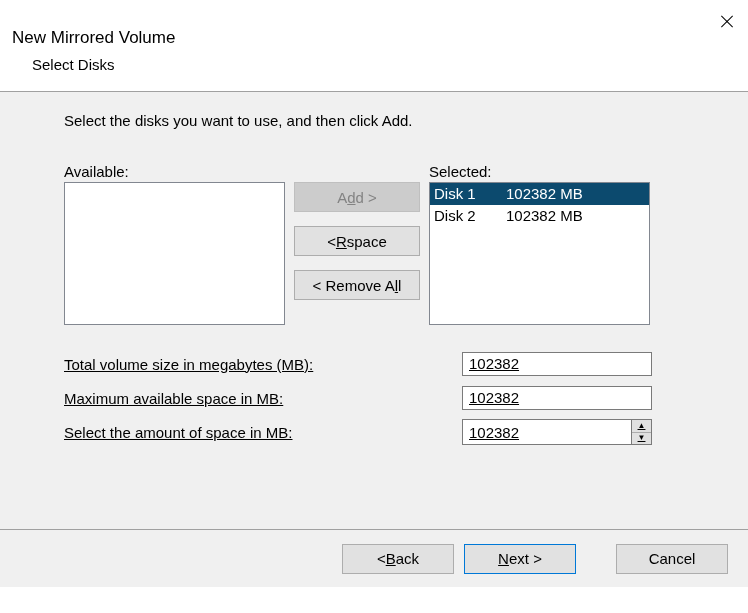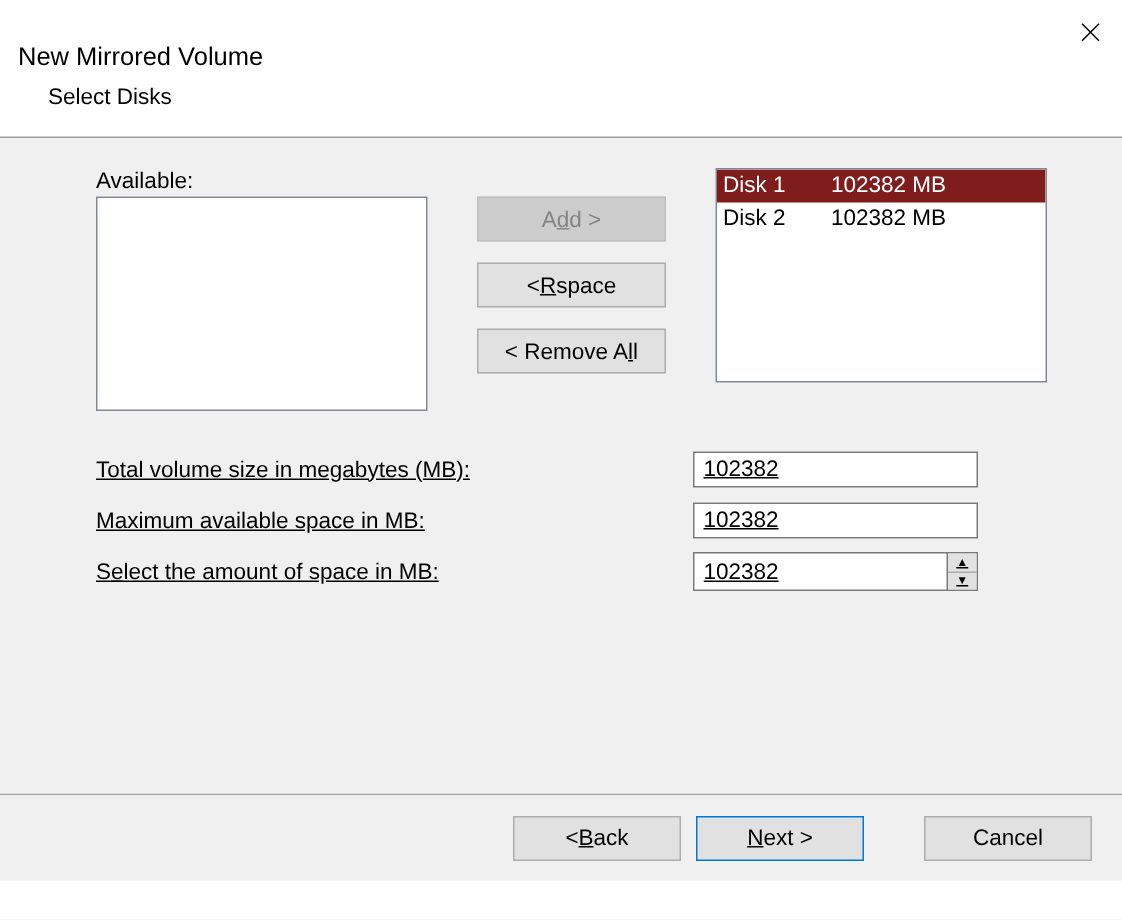--- a/index.html
+++ b/index.html
@@ -75,21 +75,21 @@
 
     .instruction {
       font-size: 15px;
       margin-bottom: 34px;
       margin-left: 0px;
     }
 
     .lists-row {
       display: flex;
       align-items: flex-start;
-      gap: 33px;
+      gap: 9px;
       margin-bottom: 22px;
     }
 
     .list-block {
       display: flex;
       flex-direction: column;
     }
     .list-label {
       font-size: 15px;
       margin-bottom: 2px;
@@ -102,21 +102,21 @@
       overflow: hidden;
       font-size: 15px;
     }
     .listbox .row {
       display: flex;
       padding: 1px 4px 1px 4px;
       line-height: 20px;
       white-space: pre;
     }
     .listbox .row.selected {
-      background: #7f1d1d;
+      background: #0c4a6e;
       color: #fff;
     }
     .row-name { width: 72px; }
     .row-size { }
 
     .button-col {
       display: flex;
       flex-direction: column;
       gap: 14px;
       padding-top: 19px;
@@ -234,20 +234,21 @@
   <div class="close-icon"></div>
 </div>
 
 <div class="header-section">
   <div class="header-title">Select Disks</div>
 </div>
 
 <hr class="divider">
 
 <div class="content">
+  <div class="instruction">Select the disks you want to use, and then click Add.</div>
 
   <div class="lists-row">
     <div class="list-block">
       <div class="list-label">
         <span>Available:</span>
       </div>
       <div class="listbox" id="available-list"></div>
     </div>
 
     <div class="button-col">
@@ -262,20 +263,23 @@
           <span>space</span>
       </button>
       <button class="btn">
         <span>&lt; Remove A</span>
           <span class="mnemonic">l</span>
           <span>l</span>
       </button>
     </div>
 
     <div class="list-block">
+      <div class="list-label">
+        <span>Selected:</span>
+      </div>
       <div class="listbox" id="selected-list">
           <div class="row selected"><span class="row-name">Disk 1</span><span class="row-size">102382 MB</span></div>
           <div class="row"><span class="row-name">Disk 2</span><span class="row-size">102382 MB</span></div>
         </div>
     </div>
   </div>
 
   <div class="fields">
     <div class="field-row">
       <div class="field-label">Total volume size in megabytes (MB):</div>

